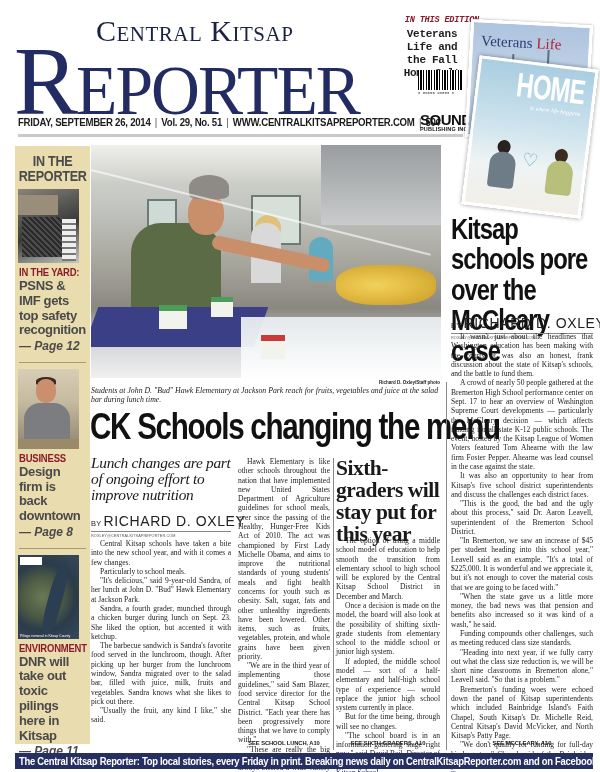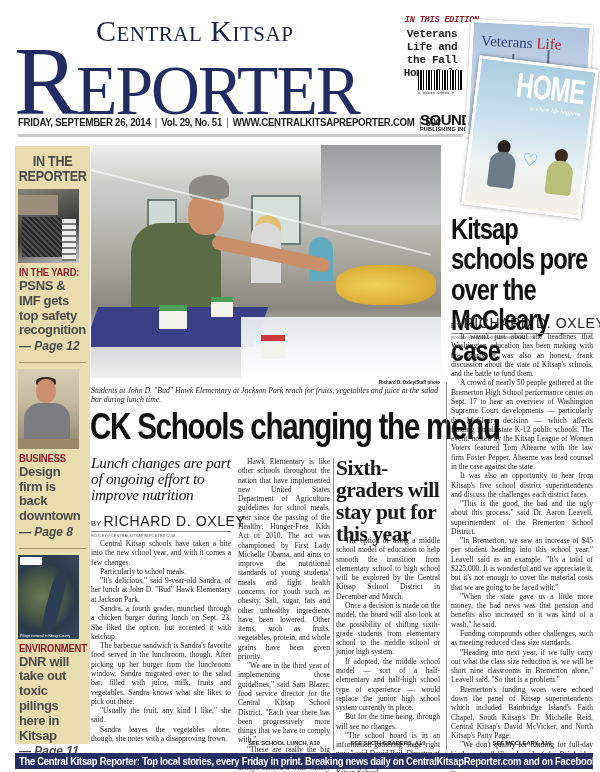--- a/index.html
+++ b/index.html
@@ -269,21 +269,20 @@
   <div class="byline-email">ROXLEY@CENTRALKITSAPREPORTER.COM</div>
 </div>
 
 <div class="col-a1 body-text">
   <p>Central Kitsap schools have taken a bite into the new school year, and with it comes a few changes.</p>
   <p>Particularly to school meals.</p>
   <p>"It's delicious," said 9-year-old Sandra, of her lunch at John D. "Bud" Hawk Elementary at Jackson Park.</p>
   <p>Sandra, a fourth grader, munched through a chicken burger during lunch on Sept. 23. She liked the option, but accented it with ketchup.</p>
   <p>The barbecue sandwich is Sandra's favorite food served in the lunchroom, though. After picking up her burger from the lunchroom window, Sandra migrated over to the salad bar, filled with juice, milk, fruits and vegetables. Sandra knows what she likes to pick out there.</p>
   <p>"Usually the fruit, any kind I like," she said.</p>
-  <p>Sandra leaves the vegetables alone, though, she notes with a disapproving frown.</p>
 </div>
 
 <div class="col-a2 body-text">
   <p>Hawk Elementary is like other schools throughout the nation that have implemented new United States Department of Agriculture guidelines for school meals, ever since the passing of the Healthy, Hunger-Free Kids Act of 2010. The act was championed by First Lady Michelle Obama, and aims to improve the nutritional standards of young students' meals and fight health concerns for youth such as obesity. Salt, sugar, fats and other unhealthy ingredients have been lowered. Other items, such as fruits, vegetables, protein, and whole grains have been given priority.</p>
   <p>"We are in the third year of implementing those guidelines," said Sam Blazer, food service director for the Central Kitsap School District. "Each year there has been progressively more things that we have to comply with."</p>
   <p>"These are really the big changes," he said. "We've always offered a wide variety of fruits and vegetables. What's different now is the portion sizes for fruits and vegetables have increased. Students are now required to have a half-a-cup of fruits or vegetables in order for us to count the meal for reimbursement and to meet the guidelines."</p>
 
 </div>
 <div class="see-a">SEE SCHOOL LUNCH, A10</div>
 

